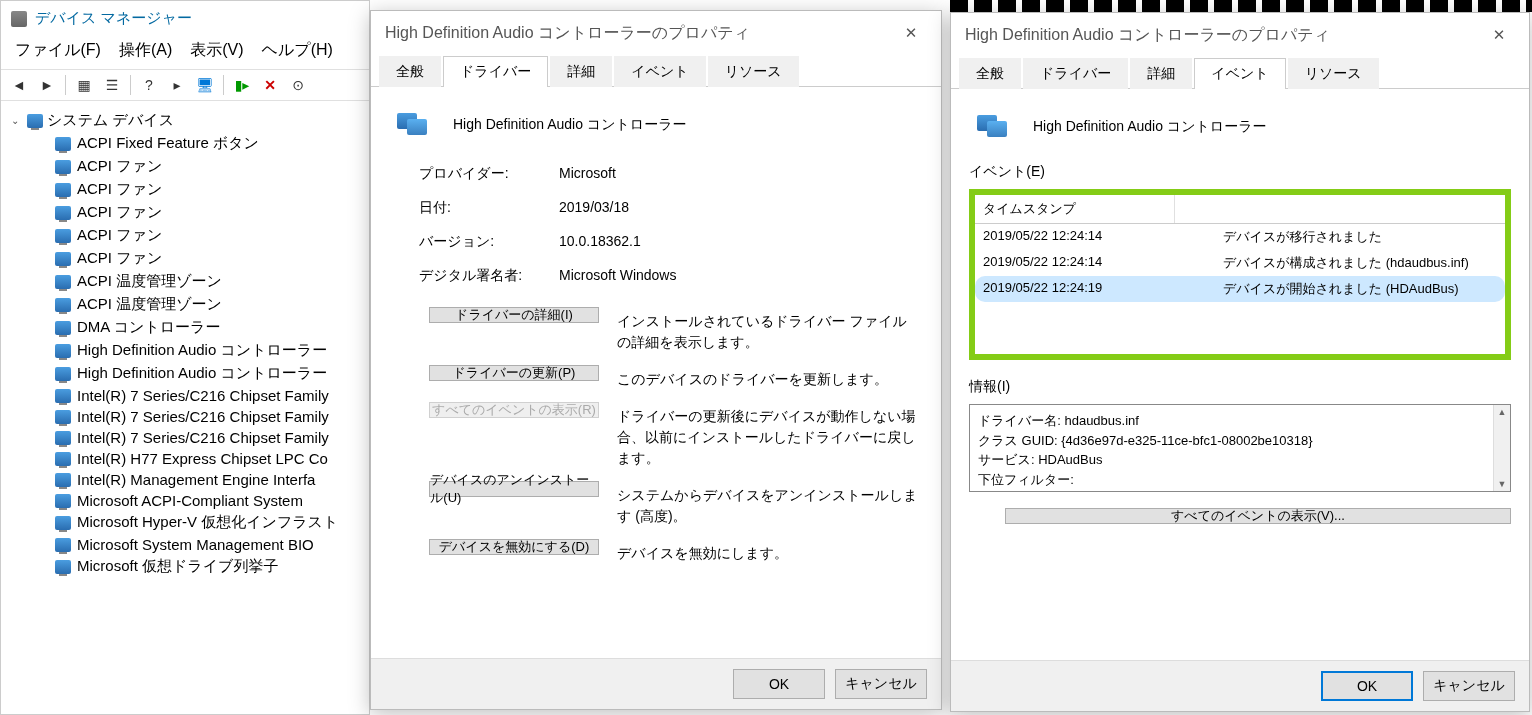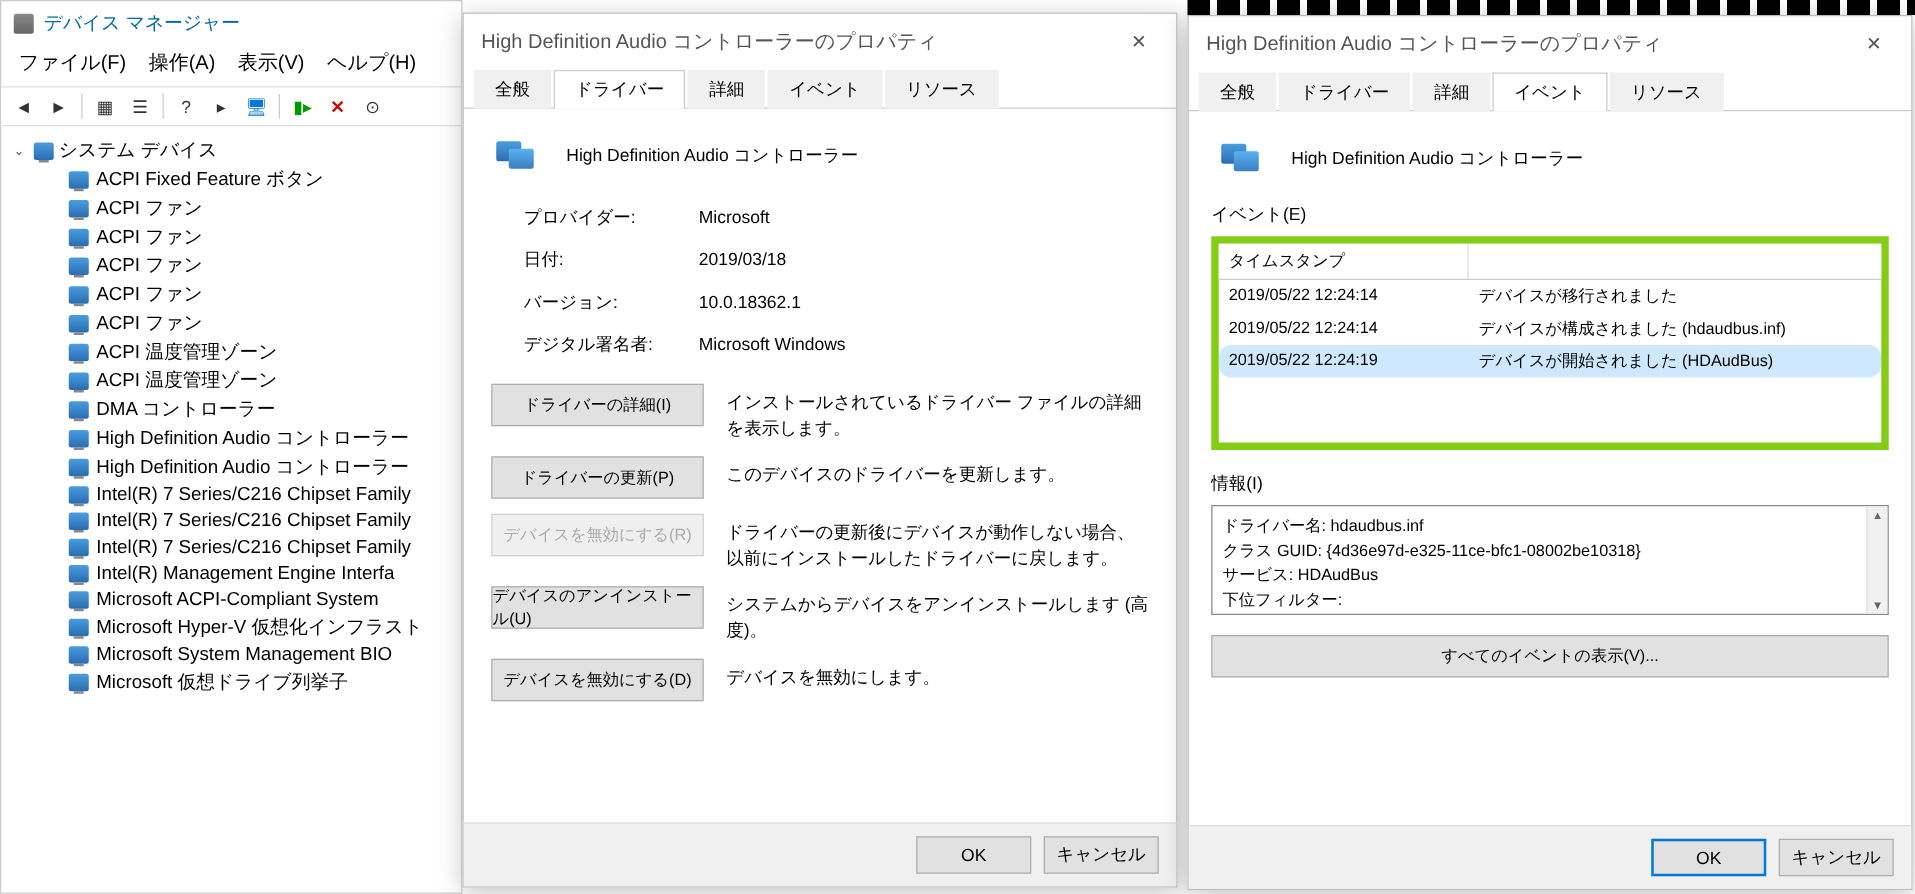--- a/index.html
+++ b/index.html
@@ -30,34 +30,34 @@
 .tab.active { background:#fff; border-color:#ccc; }
 .dlg-body { padding:12px 18px; font-size:14px; }
 .dev-header { display:flex; align-items:center; gap:20px; padding:10px 8px 16px; }
 .big-dev-icon { width:36px; height:32px; position:relative; }
 .big-dev-icon::before { content:''; position:absolute; left:0; top:4px; width:20px; height:16px; background:linear-gradient(#4a9de0,#2a6db0); border-radius:2px; }
 .big-dev-icon::after { content:''; position:absolute; left:10px; top:10px; width:20px; height:16px; background:linear-gradient(#5ab0f0,#3a80c0); border-radius:2px; }
 
 
 .info-grid { display:grid; grid-template-columns:140px 1fr; row-gap:16px; padding:8px 30px 16px; }
 .btn-row { display:flex; gap:18px; padding:6px 4px; align-items:flex-start; }
-.winbtn { width:170px; height:34px; background:#e1e1e1; border:1px solid #adadad; font-size:13px; display:flex; align-items:center; justify-content:center; }
+.winbtn { width:170px; height:16px; background:#e1e1e1; border:1px solid #adadad; font-size:13px; display:flex; align-items:center; justify-content:center;margin-left:36px; }
 .winbtn.disabled { color:#aaa; background:#efefef; border-color:#d0d0d0; }
 .btn-desc { flex:1; font-size:14px; line-height:1.5; padding-top:4px; }
 .dlg-footer { position:absolute; bottom:0; left:0; right:0; padding:10px 14px; display:flex; justify-content:flex-end; gap:10px; background:#f0f0f0; border-top:1px solid #ddd; }
 .footbtn { width:92px; height:30px; background:#e1e1e1; border:1px solid #adadad; font-size:14px; display:flex; align-items:center; justify-content:center; }
 .footbtn.primary { border:2px solid #0078d7; }
 
 
 .group-label { font-size:14px; padding:4px 0; }
 .evt-table { border:6px solid #84cc16; width:100%; font-size:13px; margin-top:4px; }
 .evt-head { display:flex; border-bottom:1px solid #ccc; background:#fff; }
 .evt-head > div { padding:5px 8px; border-right:1px solid #e0e0e0; }
 .evt-head .c1 { width:200px; } .evt-head .c2 { flex:1; }
-.evt-row { display:flex; }
+.evt-row { display:flex;gap:40px; }
 .evt-row > div { padding:4px 8px; }
 .evt-row .c1 { width:200px; } .evt-row .c2 { flex:1; }
 .evt-row.selected { background:#cde8ff;border-radius:10px; }
 .evt-body { height:130px; overflow:auto; }
 .info-box { border:1px solid #888; height:88px; margin-top:4px; position:relative; overflow:hidden; }
 .info-box-content { padding:6px 8px; font-size:13px; line-height:1.5; }
 .info-scroll { position:absolute; right:0; top:0; bottom:0; width:17px; background:#f0f0f0; border-left:1px solid #ddd; display:flex; flex-direction:column; align-items:center; justify-content:space-between; }
 .info-scroll span { font-size:9px; color:#666; padding:2px; }
 
 .desktop-bg { position:absolute; right:0; top:0; width:582px; height:12px; background:repeating-linear-gradient(90deg,#000 0 18px,#fff 18px 24px); z-index:0; }
@@ -151,20 +151,24 @@
         <div class="tree-item">
           <span class="dev-icon"></span>
           <span>Intel(R) 7 Series/C216 Chipset Family</span>
         </div>
         <div class="tree-item">
           <span class="dev-icon"></span>
           <span>Intel(R) 7 Series/C216 Chipset Family</span>
         </div>
         <div class="tree-item">
           <span class="dev-icon"></span>
+          <span>Intel(R) H77 Express Chipset LPC Co</span>
+        </div>
+        <div class="tree-item">
+          <span class="dev-icon"></span>
           <span>Intel(R) Management Engine Interfa</span>
         </div>
         <div class="tree-item">
           <span class="dev-icon"></span>
           <span>Microsoft ACPI-Compliant System</span>
         </div>
         <div class="tree-item">
           <span class="dev-icon"></span>
           <span>Microsoft Hyper-V 仮想化インフラスト</span>
         </div>
@@ -209,21 +213,21 @@
     </div>
     <div class="btn-row">
       <div class="winbtn">ドライバーの詳細(I)</div>
       <div class="btn-desc">インストールされているドライバー ファイルの詳細を表示します。</div>
     </div>
     <div class="btn-row">
       <div class="winbtn">ドライバーの更新(P)</div>
       <div class="btn-desc">このデバイスのドライバーを更新します。</div>
     </div>
     <div class="btn-row">
-      <div class="winbtn disabled">デバイスを無効にする(R)</div>
+      <div class="winbtn disabled">すべてのイベントの表示(R)</div>
       <div class="btn-desc">ドライバーの更新後にデバイスが動作しない場合、以前にインストールしたドライバーに戻します。</div>
     </div>
     <div class="btn-row">
       <div class="winbtn">デバイスのアンインストール(U)</div>
       <div class="btn-desc">システムからデバイスをアンインストールします (高度)。</div>
     </div>
     <div class="btn-row">
       <div class="winbtn">デバイスを無効にする(D)</div>
       <div class="btn-desc">デバイスを無効にします。</div>
     </div>

